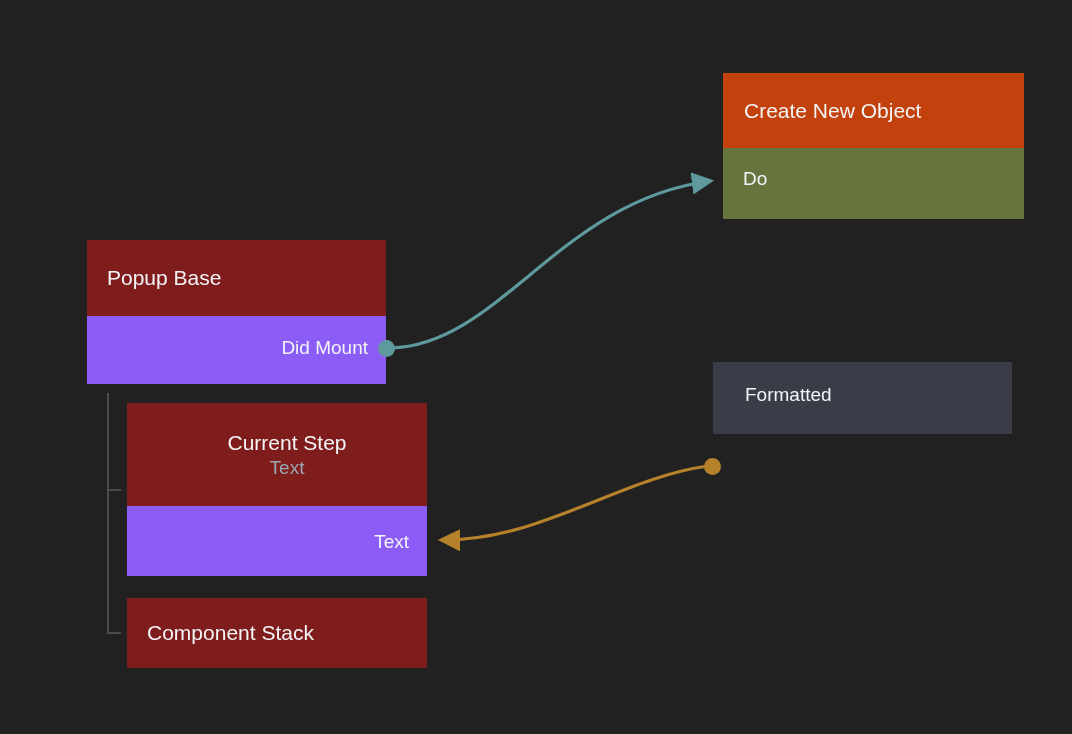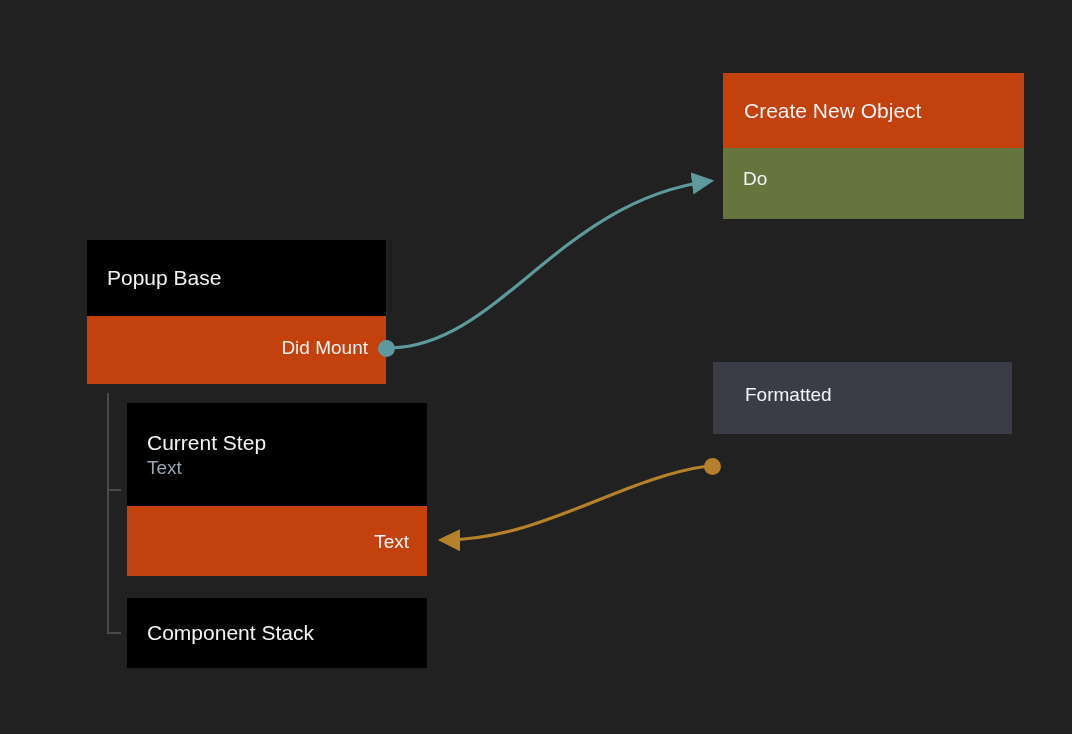--- a/index.html
+++ b/index.html
@@ -69,22 +69,22 @@
     white-space: nowrap;
   }
   .port-row.out {
     right: 18px;
   }
   .port-row.in {
     left: 20px;
   }
 
   
-  .node-blue .node-header { background: #000000; }
-  .node-blue .node-body   { background: #c2410c; }
+  .node-blue .node-header { background: #7f1d1d; }
+  .node-blue .node-body   { background: #8b5cf6; }
 
   
   .node-green .node-header { background: #c2410c; }
   .node-green .node-body   { background: #66753e; }
 
   
   .node-gray .node-header { background: #40434e; }
   .node-gray .node-body   { background: #3a3d47; }
 
   
@@ -144,21 +144,21 @@
     </div>
     <div class="node-body" style="height:68px;">
       <div class="port-row out" style="top:21px;">
         <span>Did Mount</span>
       </div>
     </div>
   </div>
   <div class="port-dot teal" style="left:378px; top:340px;"></div>
 
   <div class="node node-blue" style="left:127px; top:403px; width:300px; height:173px;">
-    <div class="node-header" style="height:103px; padding:0 0 0 20px;">
+    <div class="node-header" style="height:103px; padding:0 0 0 20px;align-items:center;">
       <div class="node-title">Current Step</div>
       <div class="node-subtitle">Text</div>
     </div>
     <div class="node-body" style="height:70px;">
       <div class="port-row out" style="top:25px;">
         <span>Text</span>
       </div>
     </div>
   </div>
 

